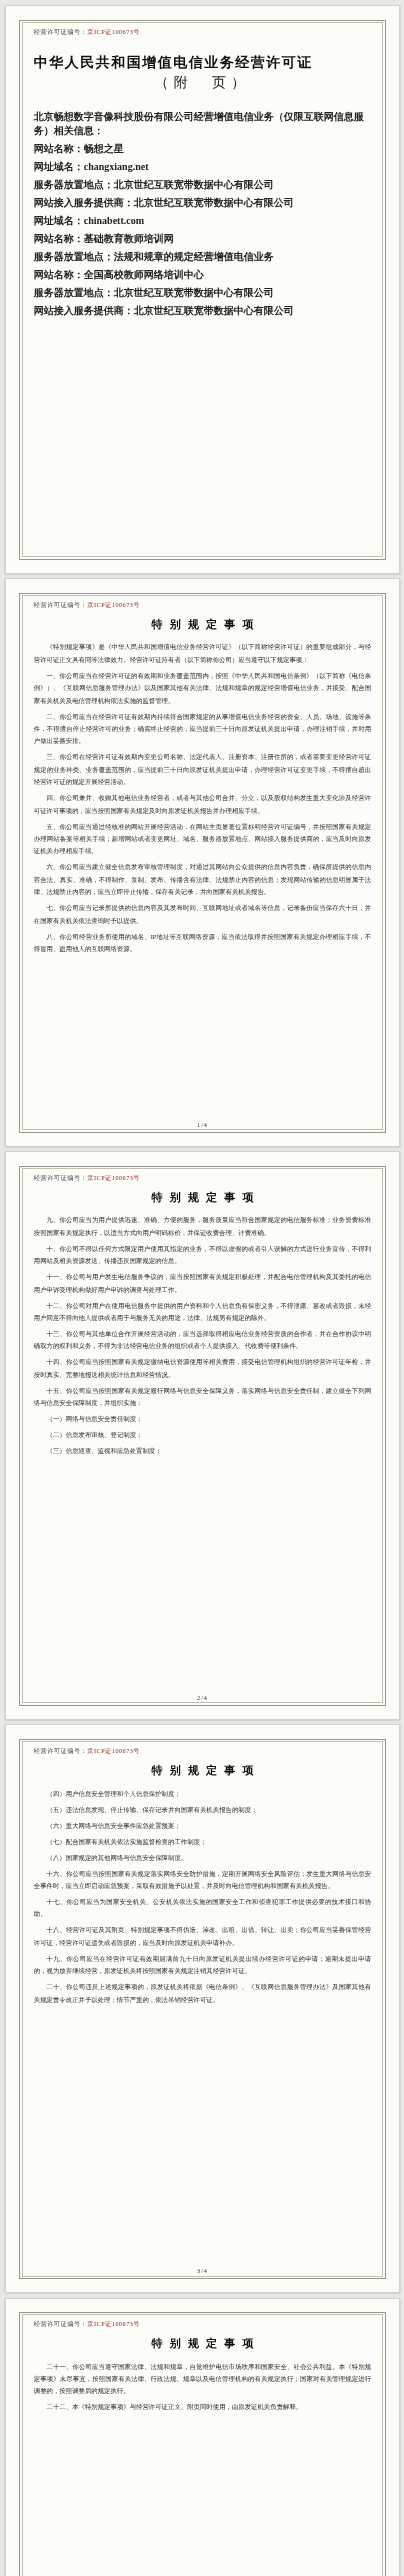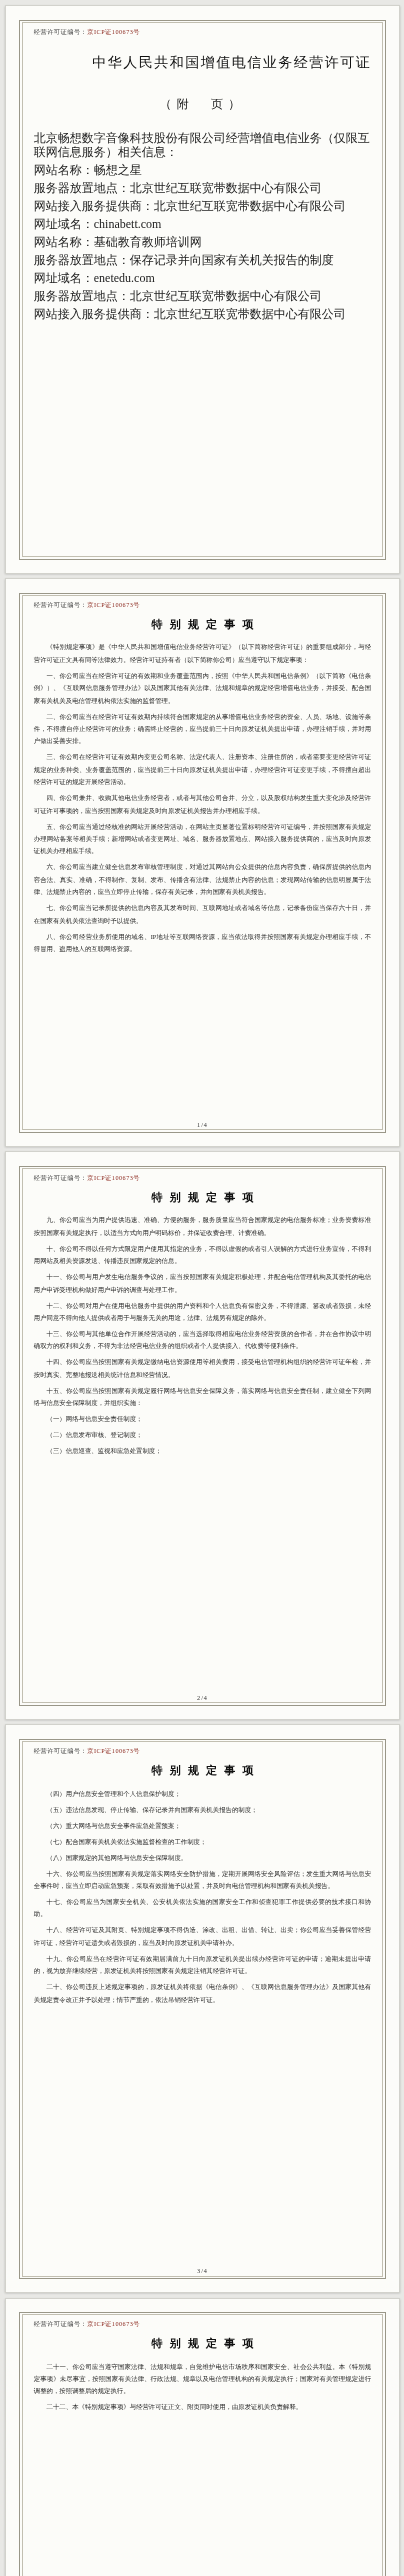--- a/index.html
+++ b/index.html
@@ -47,38 +47,39 @@
     flex-direction: column;
   }
   .header-line {
     font-size: 6.2px;
     color: #3a3a3a;
     letter-spacing: 0.5px;
   }
   .header-number { color: #8d2b21; }
   .cover-title {
     margin: 17.5px 0 0 0;
-    text-align: right;
+    text-align: left;
     font-size: 14px;
-    font-weight: normal;
+    font-weight: bold;
     letter-spacing: 1.5px;
     color: #101010;
   }
   .cover-subtitle {
-    margin-top: 24px;
+    margin-top: 2px;
     text-align: center;
-    font-size: 12px;
+    font-size: 14px;
     letter-spacing: 5.2px;
     color: #1a1a1a;
   }
   .cover-body {
     margin-top: 17.5px;
-    font-size: 12px;
+    font-size: 10px;
     line-height: 14.4px;
     color: #212121;
+    font-weight: bold;
   }
   .prov-title {
     margin: 7.2px 0 0 0;
     text-align: center;
     font-size: 11px;
     font-weight: bold;
     letter-spacing: 7.2px;
     text-indent: 7.2px;
     color: #101010;
   }
@@ -113,26 +114,27 @@
     <div class="frame"></div>
     <div class="page-inner">
       <div class="header-line">
         <span>经营许可证编号：</span><span class="header-number">京ICP证100673号</span>
       </div>
       <h1 class="cover-title">中华人民共和国增值电信业务经营许可证</h1>
       <div class="cover-subtitle">（附　页）</div>
       <div class="cover-body">
           <div class="para flush">北京畅想数字音像科技股份有限公司经营增值电信业务（仅限互联网信息服务）相关信息：</div>
           <div class="para flush">网站名称：畅想之星</div>
+          <div class="para flush">网址域名：changxiang.net</div>
           <div class="para flush">服务器放置地点：北京世纪互联宽带数据中心有限公司</div>
           <div class="para flush">网站接入服务提供商：北京世纪互联宽带数据中心有限公司</div>
           <div class="para flush">网址域名：chinabett.com</div>
           <div class="para flush">网站名称：基础教育教师培训网</div>
-          <div class="para flush">服务器放置地点：保存记录并向国家有关机关报告的制度</div>
-          <div class="para flush">网址域名：enetedu.com</div>
+          <div class="para flush">服务器放置地点：法规和规章的规定经营增值电信业务</div>
+          <div class="para flush">网站名称：全国高校教师网络培训中心</div>
           <div class="para flush">服务器放置地点：北京世纪互联宽带数据中心有限公司</div>
           <div class="para flush">网站接入服务提供商：北京世纪互联宽带数据中心有限公司</div>
         </div>
     </div>
   </section>
 
   <section class="page">
     <div class="frame"></div>
     <div class="page-inner">
       <div class="header-line">

